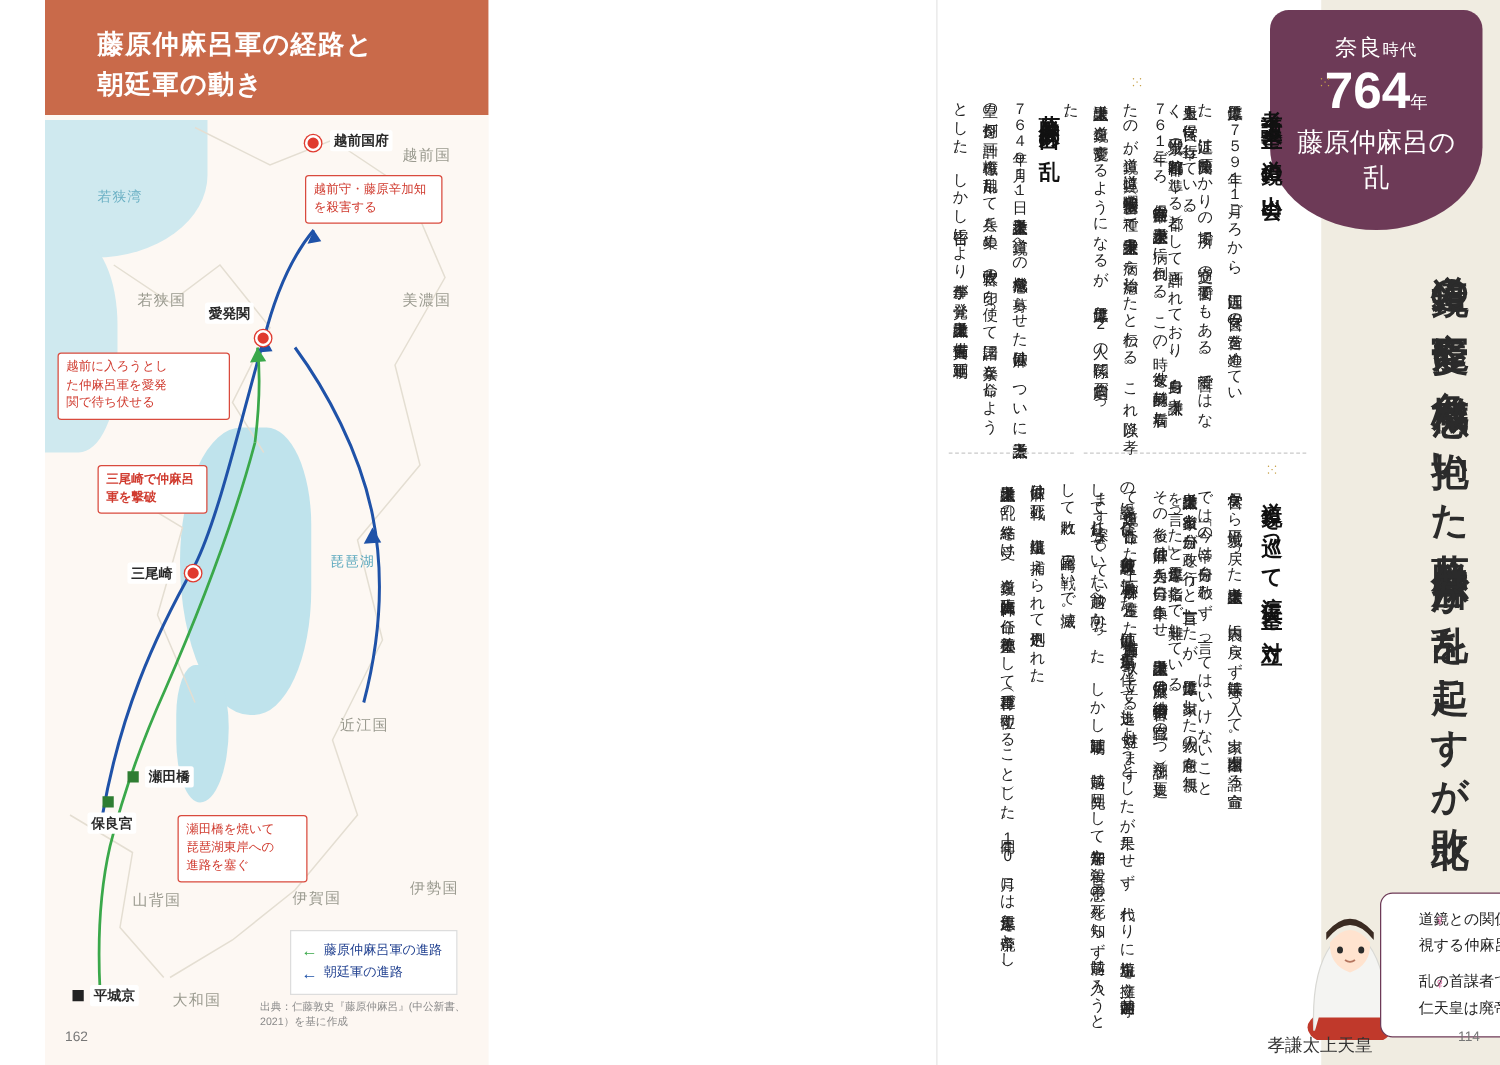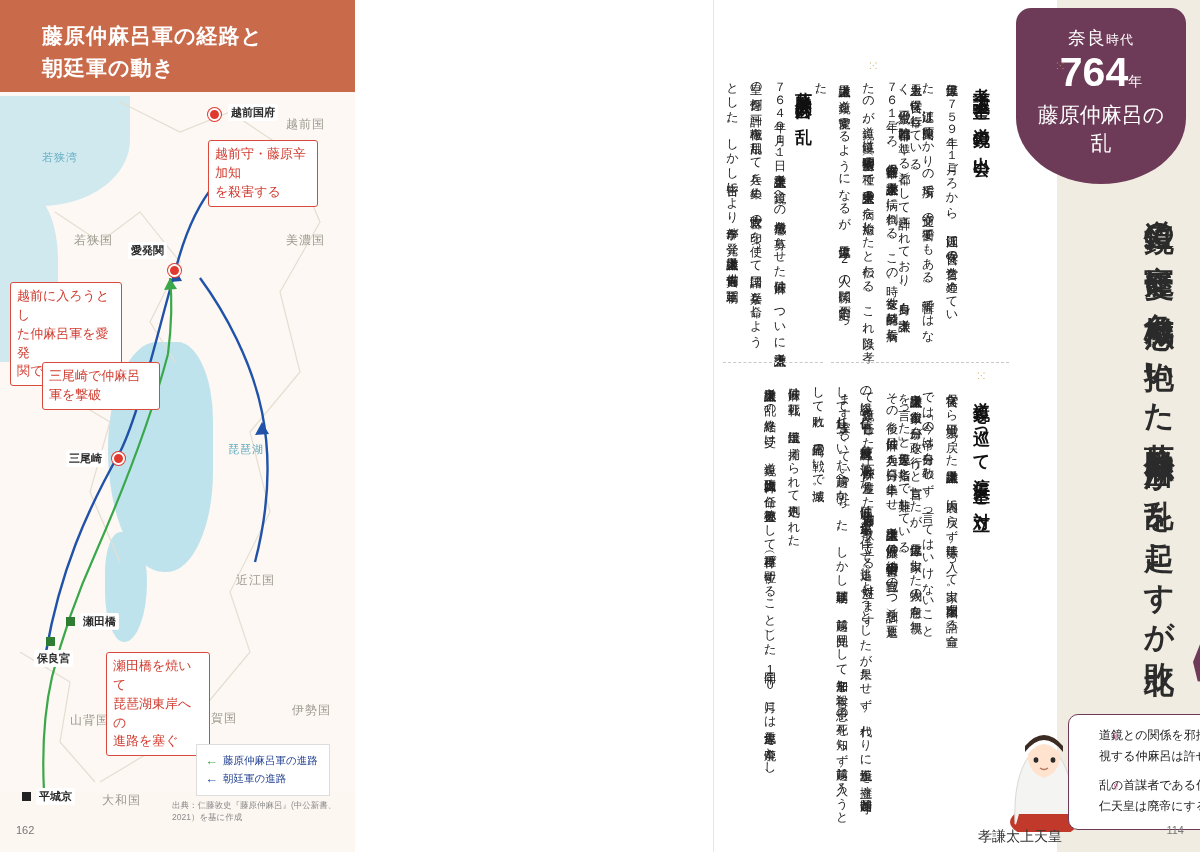--- a/index.html
+++ b/index.html
@@ -4,21 +4,21 @@
 <style>
   * { box-sizing: border-box; }
   html, body { margin:0; padding:0; }
   body {
     width:1200px; height:852px;
     font-family:"Liberation Sans", sans-serif;
     background:#ffffff;
     overflow:hidden;
     position:relative;
   }
-  .page { position:absolute; inset:0; display:flex; }
+  .page { position:absolute; inset:0; display:flex;padding-left:36px; }
 
   
   .left-page {
     position:relative;
     width:355px; height:852px;
     background:#fdf7f2;
     flex:0 0 355px;
     overflow:hidden;
   }
   .left-page .title-band {
@@ -41,21 +41,21 @@
     position:absolute; color:#9a9a8f; font-size:12px; letter-spacing:1px;
   }
   .sea-label { position:absolute; color:#6bb0c4; font-size:11px; letter-spacing:1px; }
   .lake-label { position:absolute; color:#5aa7bd; font-size:11px; letter-spacing:1px;font-family:Liberation Mono, monospace; }
 
   .callout {
     position:absolute;
     border:1.5px solid #d94a3d;
     background:#ffffff;
     color:#d03b2f;
-    font-size:13px;
+    font-size:10px;
     line-height:1.45;
     padding:4px 6px;
     border-radius:3px;
     white-space:pre-line;
   }
   .city-dot {
     position:absolute; width:13px; height:13px; border-radius:50%;
     background:#e03a2f; border:2px solid #fff; box-shadow:0 0 0 1px #e03a2f;
   }
   .city-name {
@@ -207,24 +207,24 @@
       <div class="city-name" style="left:80px; top:521px;">瀬田橋</div>
 
       <div class="sq" style="left:46px; top:545px;"></div>
       <div class="city-name" style="left:34px; top:558px;">保良宮</div>
 
       <div class="sq black" style="left:22px; top:700px;"></div>
       <div class="city-name" style="left:36px; top:696px;">平城京</div>
 
       <div class="callout" style="left:208px; top:48px; width:110px;">越前守・藤原辛加知
 を殺害する</div>
-      <div class="callout" style="left:10px; top:190px; width:112px;">越前に入ろうとし
+      <div class="callout" style="left:10px; top:190px; width:138px;">越前に入ろうとし
 た仲麻呂軍を愛発
 関で待ち伏せる</div>
-      <div class="callout" style="left:42px; top:270px; width:118px;">三尾崎で仲麻呂
+      <div class="callout" style="left:42px; top:280px; width:88px;font-weight:bold;">三尾崎で仲麻呂
 軍を撃破</div>
       <div class="callout" style="left:106px; top:560px; width:104px;">瀬田橋を焼いて
 琵琶湖東岸への
 進路を塞ぐ</div>
 
       <div class="legend">
         <div class="row">
           <span class="arr arr-green">←</span>
           <span>藤原仲麻呂軍の進路</span>
         </div>

